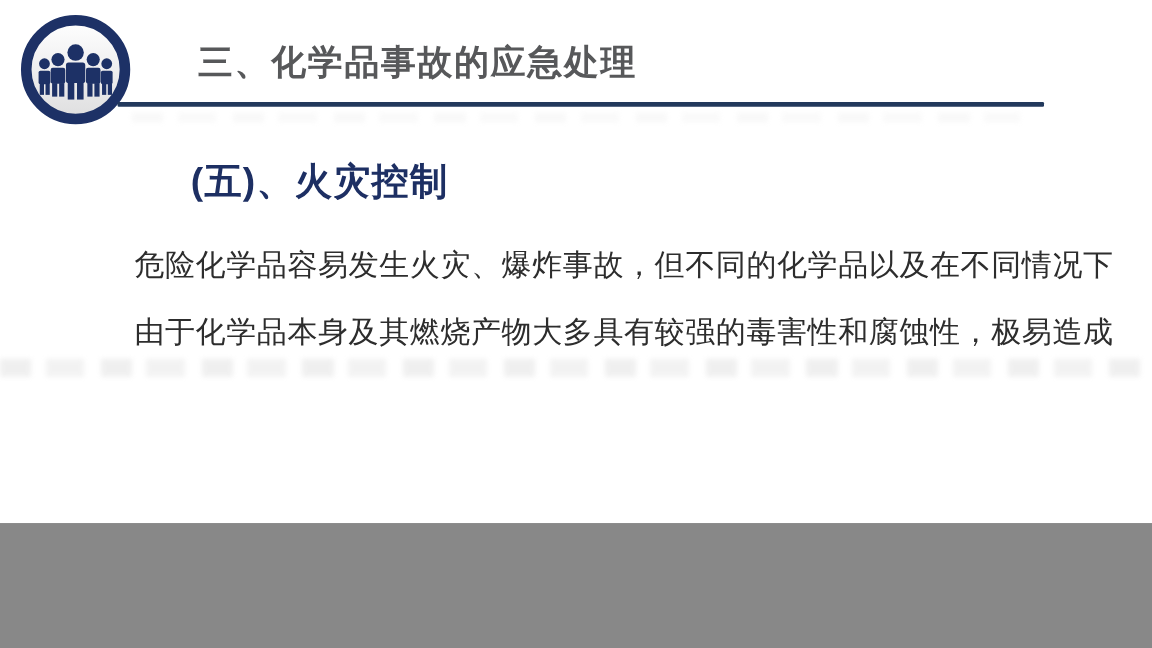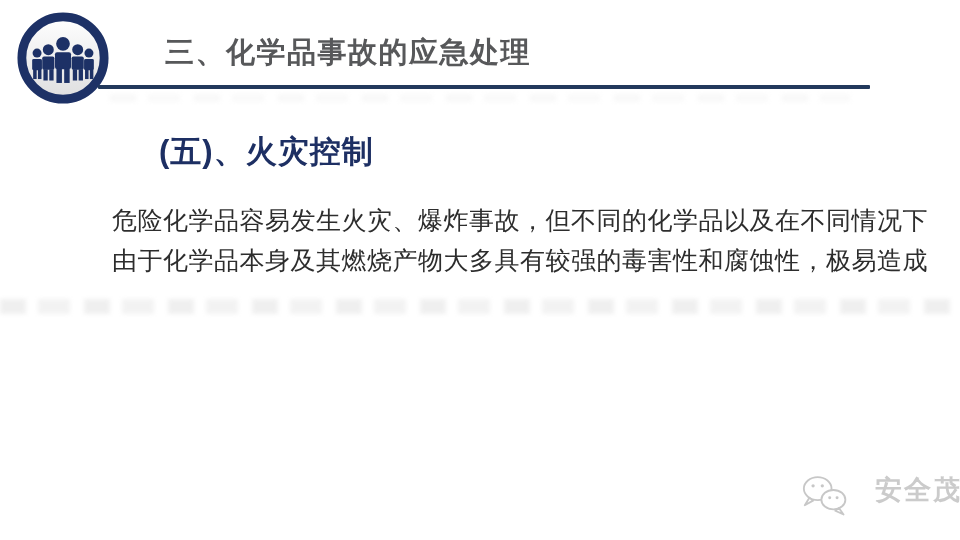--- a/index.html
+++ b/index.html
@@ -1,18 +1,18 @@
 <!DOCTYPE html>
 <html><head>
 <meta charset="utf-8">
 <style>
   html,body{margin:0;padding:0;background:#888;}
   .slide{
     position:relative;
-    width:960px;height:540px;
+    width:960px;height:436px;
     background:#ffffff;
     overflow:hidden;
     font-family:"Liberation Sans","DejaVu Sans",sans-serif;
     margin:0 auto;
   }
   
   .logo{
     position:absolute;left:16px;top:11px;width:94px;height:94px;
   }
   .header-title{
@@ -39,21 +39,21 @@
   .subtitle{
     position:absolute;left:132px;top:131px;
     font-size:31px;font-weight:bold;color:#1d2f63;
     letter-spacing:1px;white-space:nowrap;z-index:2;margin-left:27px;
   }
   
   .body-text{
     position:absolute;left:112px;top:203px;width:810px;z-index:2;font-family:Liberation Mono, monospace;
   }
   .para{margin:0;}
-  .para + .para{}
+  .para + .para{margin-top:16px;}
   .line{
     font-size:25px;line-height:40px;color:#2d2d2d;
     white-space:nowrap;letter-spacing:.5px;
   }
   
   .brand{
     position:absolute;left:797px;top:472px;
     display:flex;align-items:flex-start;gap:20px;
     opacity:.9;z-index:2;font-weight:bold;
   }

